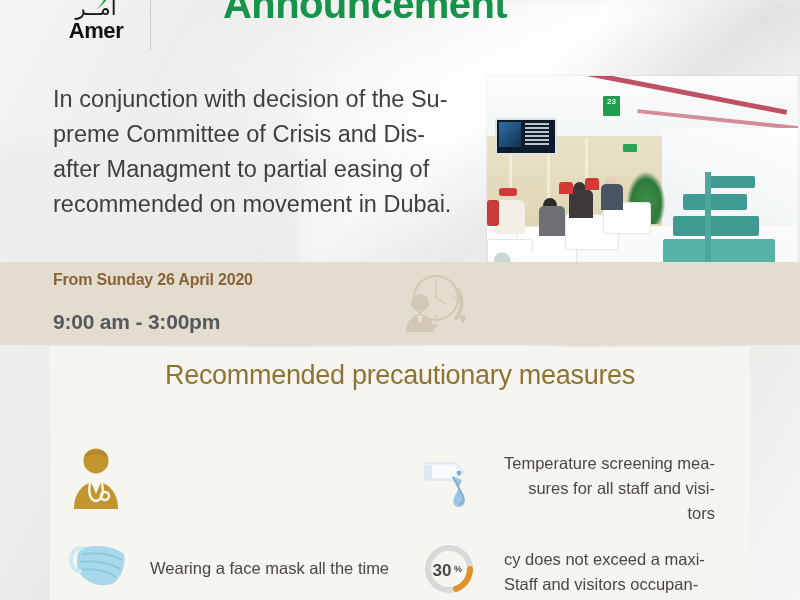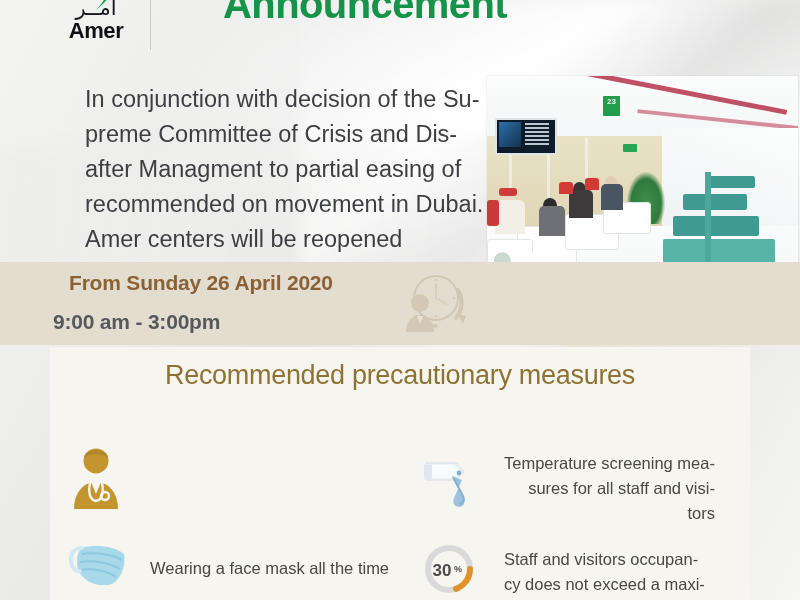--- a/index.html
+++ b/index.html
@@ -33,21 +33,21 @@
       font-family:"DejaVu Sans", sans-serif;font-size:21px;color:#15161a;line-height:1;direction:rtl;}
   .logo-en{position:absolute;left:0;top:24px;width:96px;text-align:center;
       font-size:22px;font-weight:700;color:#101114;letter-spacing:-.4px;line-height:1;}
   #logo-divider{position:absolute;left:150px;top:-2px;width:1px;height:52px;background:#c9cbcc;}
   #title{position:absolute;left:150px;top:-16px;width:430px;text-align:center;
       font-size:40px;font-weight:700;letter-spacing:-.6px;color:#159349;line-height:1;}
 
   
   #intro{position:absolute;left:53px;top:82px;width:430px;
       font-size:23.5px;line-height:35px;color:#3d3f42;font-weight:400;}
-  #intro div{white-space:nowrap;margin-left:32px;}
+  #intro div{white-space:nowrap;}
 
   
   #photo{position:absolute;left:487px;top:76px;width:311px;height:267px;overflow:hidden;
       background:#eef3f3;box-shadow:0 0 0 1px rgba(0,0,0,.04);}
   .ph{position:absolute;}
   .ph-ceiling{left:0;top:0;width:311px;height:86px;background:linear-gradient(180deg,#fbfcfc,#f1f5f5);}
   .ph-ceil-band{left:52px;top:10px;width:250px;height:5px;background:#b5334a;transform:rotate(11deg);opacity:.85;}
   .ph-ceil-band2{left:150px;top:42px;width:170px;height:4px;background:#c0455a;transform:rotate(6deg);opacity:.6;}
   .ph-sign{left:116px;top:20px;width:17px;height:20px;background:#1f9e4e;border-radius:1px;
       color:#eafbef;font-size:8px;text-align:center;line-height:11px;font-weight:700;}
@@ -74,21 +74,21 @@
   .ph-counter{left:0;top:208px;width:311px;height:40px;
       background:linear-gradient(180deg,rgba(186,162,116,.55),rgba(186,162,116,.25));}
   .ph-tile{left:6px;top:176px;width:46px;height:44px;
       background:radial-gradient(circle at 20% 20%,#c9d9cf 16%,transparent 17%),
                  radial-gradient(circle at 60% 50%,#c9d9cf 14%,transparent 15%),
                  radial-gradient(circle at 30% 78%,#c9d9cf 12%,transparent 13%),#ffffff;}
 
   
   #timeband{position:absolute;left:0;top:262px;width:800px;height:83px;background:#e3ddd0;}
   #timeband-inner{position:absolute;left:0;top:0;width:487px;height:83px;background:#e3ddd0;}
-  #date-text{position:absolute;left:69px;top:271px;font-size:21px;font-weight:700;color:#8a6236;letter-spacing:-.2px;}
+  #date-text{position:absolute;left:53px;top:271px;font-size:16px;font-weight:700;color:#8a6236;letter-spacing:-.2px;}
   #time-text{position:absolute;left:53px;top:310px;font-size:21px;font-weight:700;color:#56585c;letter-spacing:-.2px;}
   #clock-icon{position:absolute;left:400px;top:270px;width:70px;height:64px;opacity:.42;}
 
   
   #measures{position:absolute;left:50px;top:347px;width:700px;height:253px;background:#f7f5ef;}
   #measures-title{position:absolute;left:0;top:13px;width:700px;text-align:center;
       font-size:27px;font-weight:400;color:#8d7334;letter-spacing:-.3px;}
   .m-item{position:absolute;}
   .m-icon{position:absolute;}
   .m-text{position:absolute;font-size:16.5px;line-height:25px;color:#4b4742;}
@@ -129,21 +129,20 @@
     <div id="logo-divider"></div>
 
     <div id="title">Announcement</div>
   </div>
 
   <div id="intro">
     <div>In conjunction with decision of the Su-</div>
     <div>preme Committee of Crisis and Dis-</div>
     <div>after Managment to partial easing of</div>
     <div>recommended on movement in Dubai.</div>
-    <div>Amer centers will be reopened</div>
   </div>
 
   <div id="photo">
     <div class="ph ph-ceiling"></div>
     <div class="ph ph-ceil-band"></div>
     <div class="ph ph-ceil-band2"></div>
     <div class="ph ph-wall"></div>
     <div class="ph ph-wall-stripe"></div>
     <div class="ph ph-wall-stripe2"></div>
     <div class="ph ph-wall-stripe3"></div>
@@ -261,19 +260,19 @@
     </div>
 
     <div class="m-item" id="m3">
       <svg class="m-icon" viewBox="0 0 62 58">
         <circle cx="29" cy="27" r="21" fill="none" stroke="#d9d9d9" stroke-width="6"></circle>
         <path d="M50 27 a21 21 0 0 1 -14 19.8" fill="none" stroke="#e2922a" stroke-width="6" stroke-linecap="round"></path>
         <text x="22" y="34" font-family="Liberation Sans, sans-serif" font-size="17" font-weight="700" fill="#4a4a4a" text-anchor="middle">30</text>
         <text x="38" y="30" font-family="Liberation Sans, sans-serif" font-size="9" font-weight="700" fill="#4a4a4a" text-anchor="middle">%</text>
       </svg>
       <div class="m-text">
+        <div>cy does not exceed a maxi-</div>
         <div>Staff and visitors occupan-</div>
-        <div>cy does not exceed a maxi-</div>
       </div>
     </div>
 
   </div>
 </div>
 
 </body></html>

